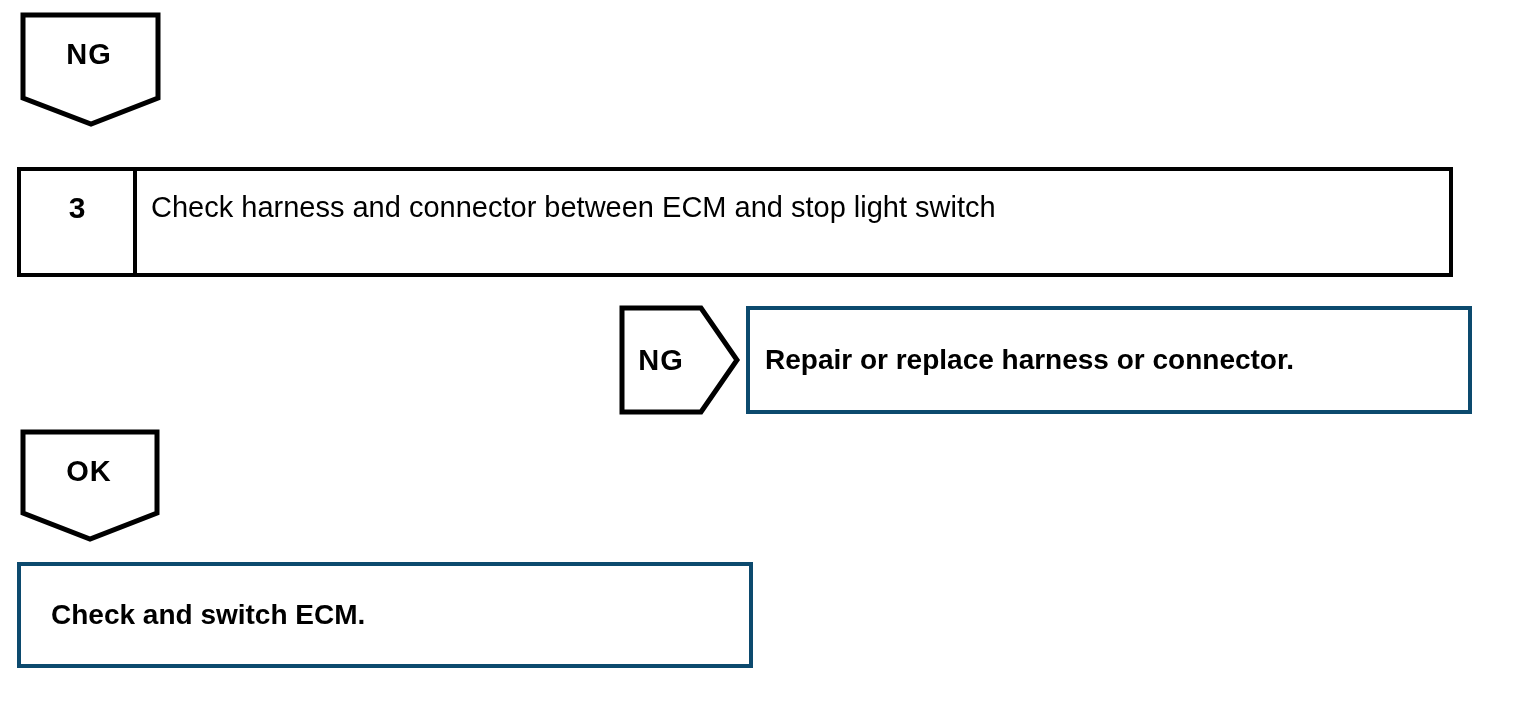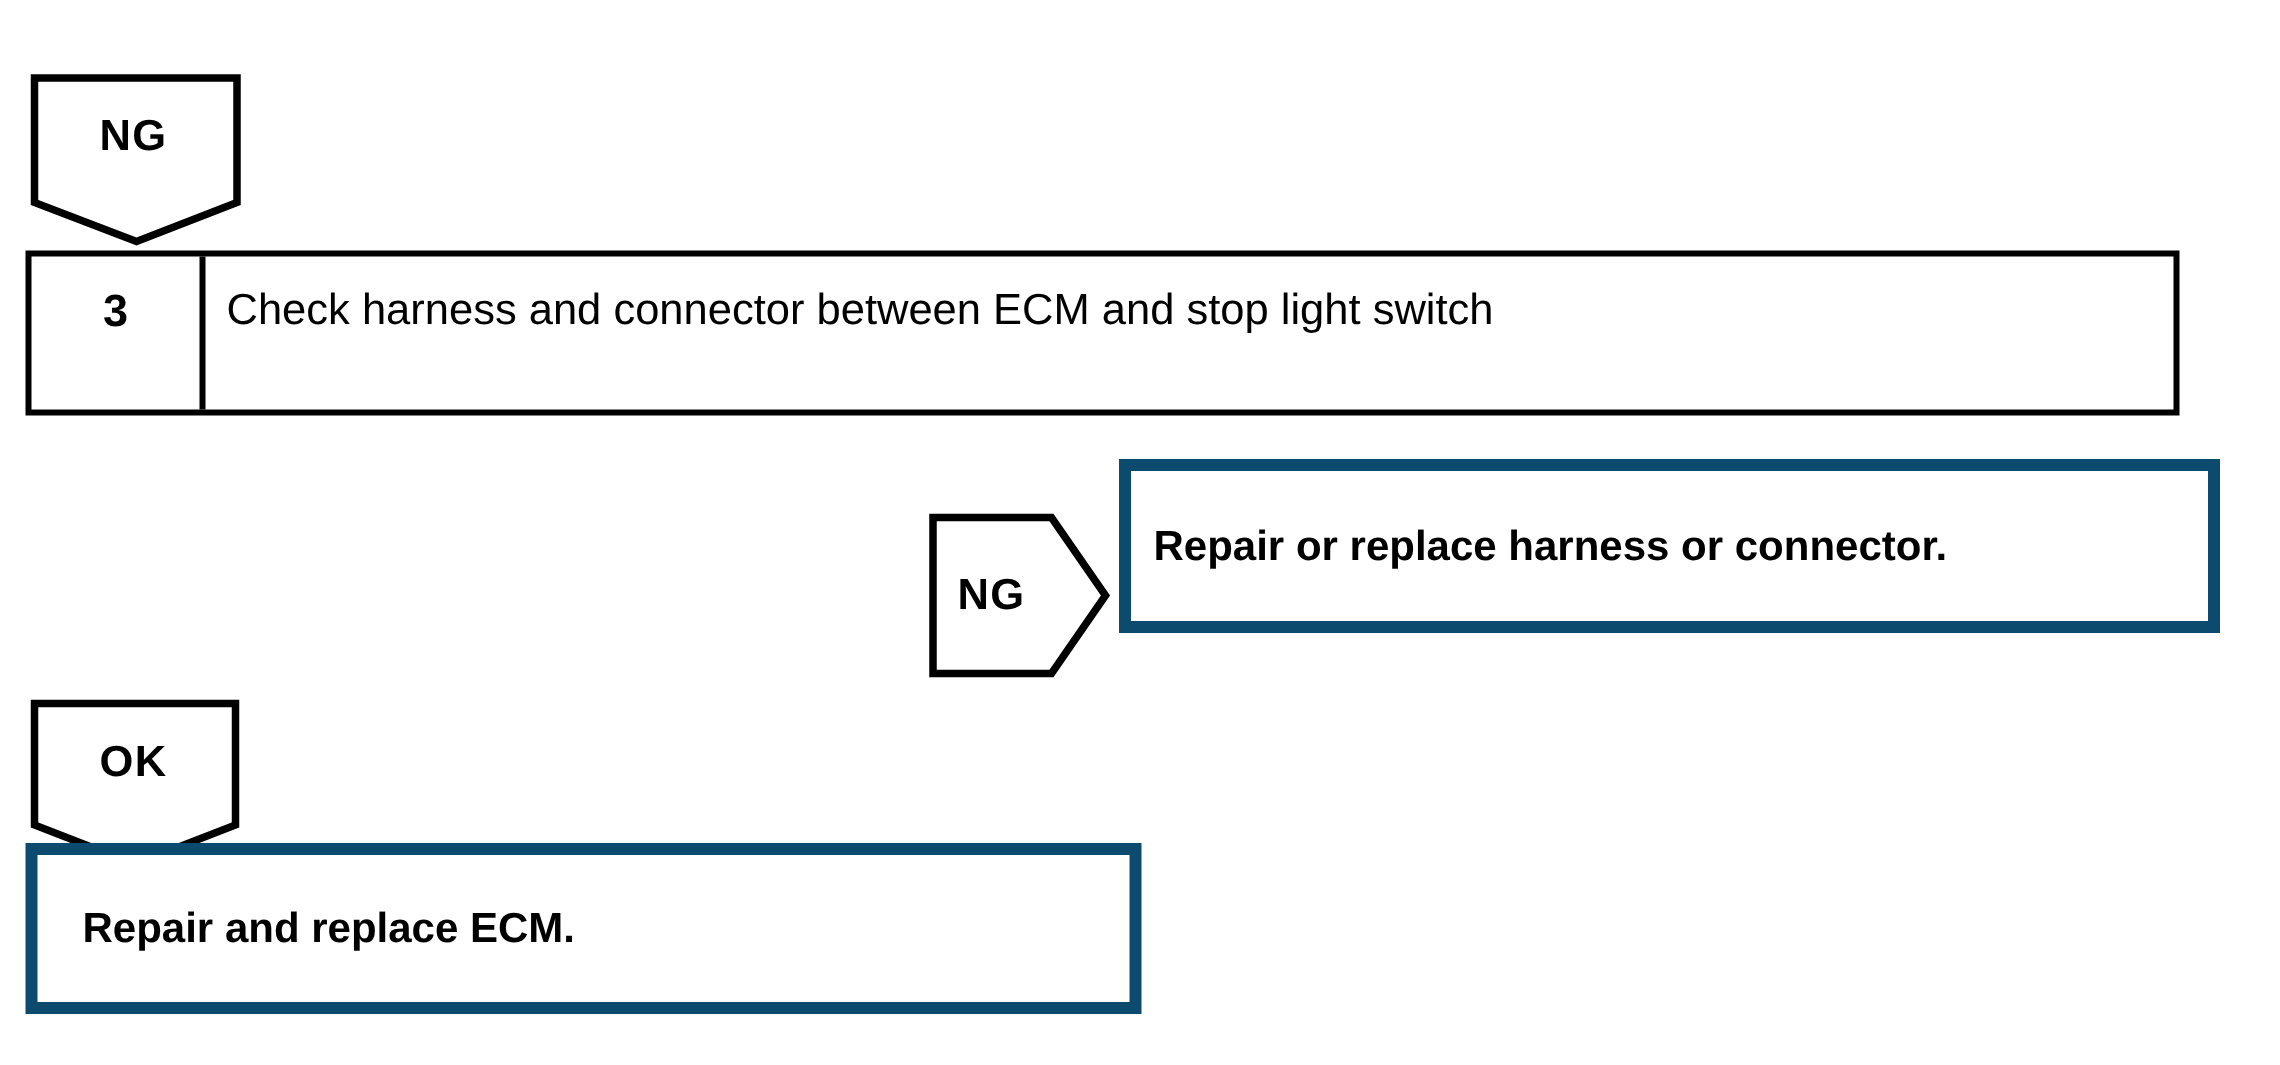--- a/index.html
+++ b/index.html
@@ -16,21 +16,20 @@
     color: #000000;
   }
   .stage {
     position: absolute;
     left: 0; top: 0;
     width: 1520px;
     height: 710px;
   }
   .connector {
     position: absolute;
-    margin-top: 37px;
   }
   .connector svg {
     display: block;
   }
   .connector .label {
     position: absolute;
     font-weight: bold;
     font-size: 29px;
     letter-spacing: 1px;
     text-align: center;
@@ -67,21 +66,21 @@
   .step-title-cell {
     flex: 1;
     padding: 20px 18px 0 14px;
     font-weight: normal;
     font-size: 29px;
   }
 
   
   .action-box {
     position: absolute;
-    border: 8px solid #0c4a6e;
+    border: 4px solid #0c4a6e;
     background: #ffffff;
     display: flex;
     align-items: center;
     font-weight: bold;
     font-size: 28px;
   }
   .box-repair {
     left: 746px; top: 306px;
     width: 703px; height: 100px;
     padding-left: 15px;
@@ -121,16 +120,16 @@
   </div>
 
   <div class="connector conn-ok">
     <svg width="142" height="114" viewBox="0 0 142 114">
       <polygon points="3,3 137,3 137,84 70,110 3,84" fill="#ffffff" stroke="#000000" stroke-width="5" stroke-linejoin="miter"></polygon>
     </svg>
     <span class="label">OK</span>
   </div>
 
   <div class="action-box box-ecm">
-    <span>Repair and replace ECM.</span>
+    <span>Check and switch ECM.</span>
   </div>
 
 </div>
 
 </body></html>

